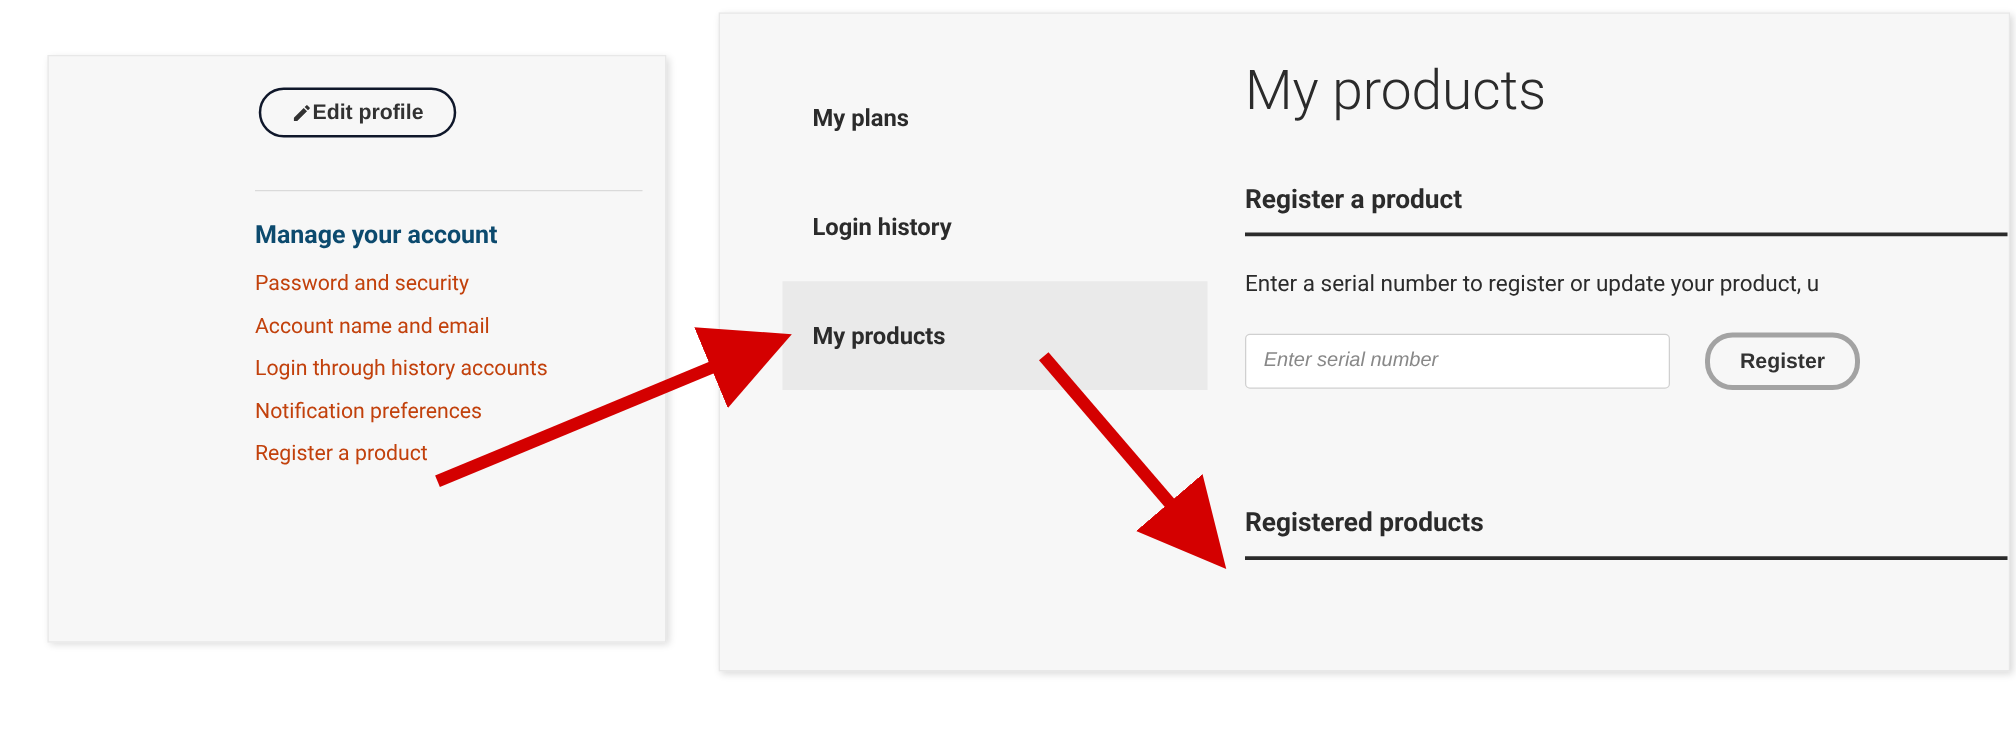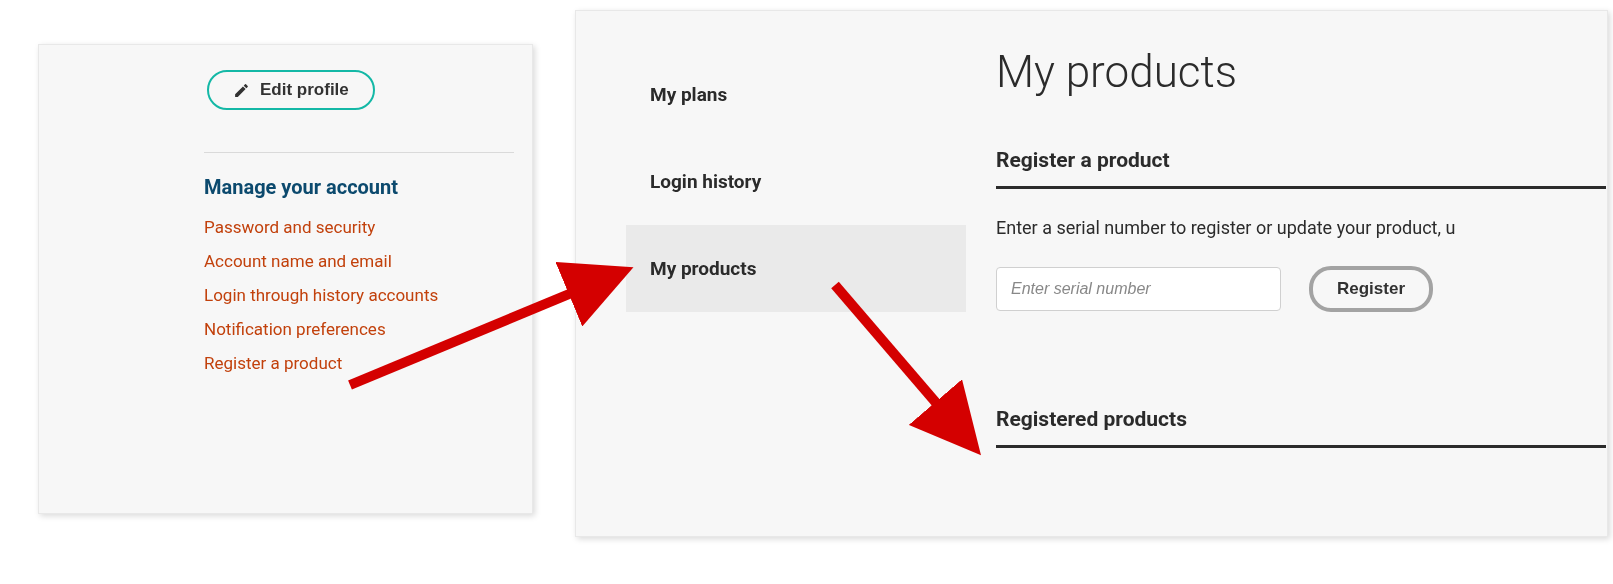--- a/index.html
+++ b/index.html
@@ -21,22 +21,21 @@
       width: 495px;
       height: 470px;
       background: #f7f7f7;
       border: 1px solid #e8e8e8;
       box-shadow: 2px 2px 6px rgba(0,0,0,0.15);
       padding: 20px;
     }
     .edit-profile-btn {
       display: flex;
       align-items: center;
-      gap: 10px;
-      border: 2px solid #14b8a6;
+      border: 2px solid #0f172a;
       border-radius: 22px;
       padding: 8px 24px;
       background: transparent;
       cursor: pointer;
       margin-left: 148px;
       margin-top: 5px;
       font-size: 17px;
       font-weight: 700;
       color: #323232;
     }
@@ -125,21 +124,21 @@
       color: #2b2b2b;
       margin-bottom: 28px;
       white-space: nowrap;
     }
     .input-row {
       display: flex;
       align-items: center;
       gap: 28px;
     }
     .serial-input {
-      width: 285px;
+      width: 340px;
       height: 44px;
       border: 1px solid #d0d0d0;
       border-radius: 4px;
       padding: 0 14px;
       font-size: 16px;
       background: #ffffff;
       font-style: italic;
       color: #888;
     }
     .serial-input::placeholder {

